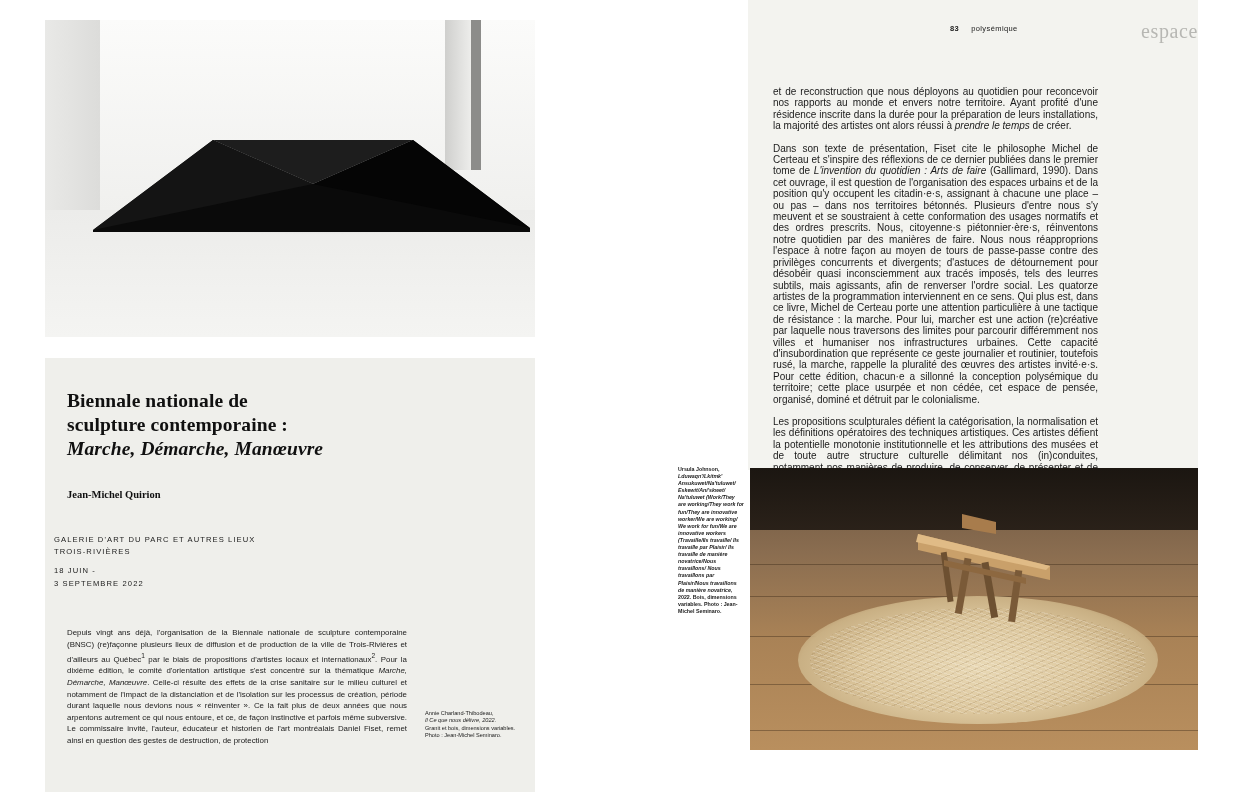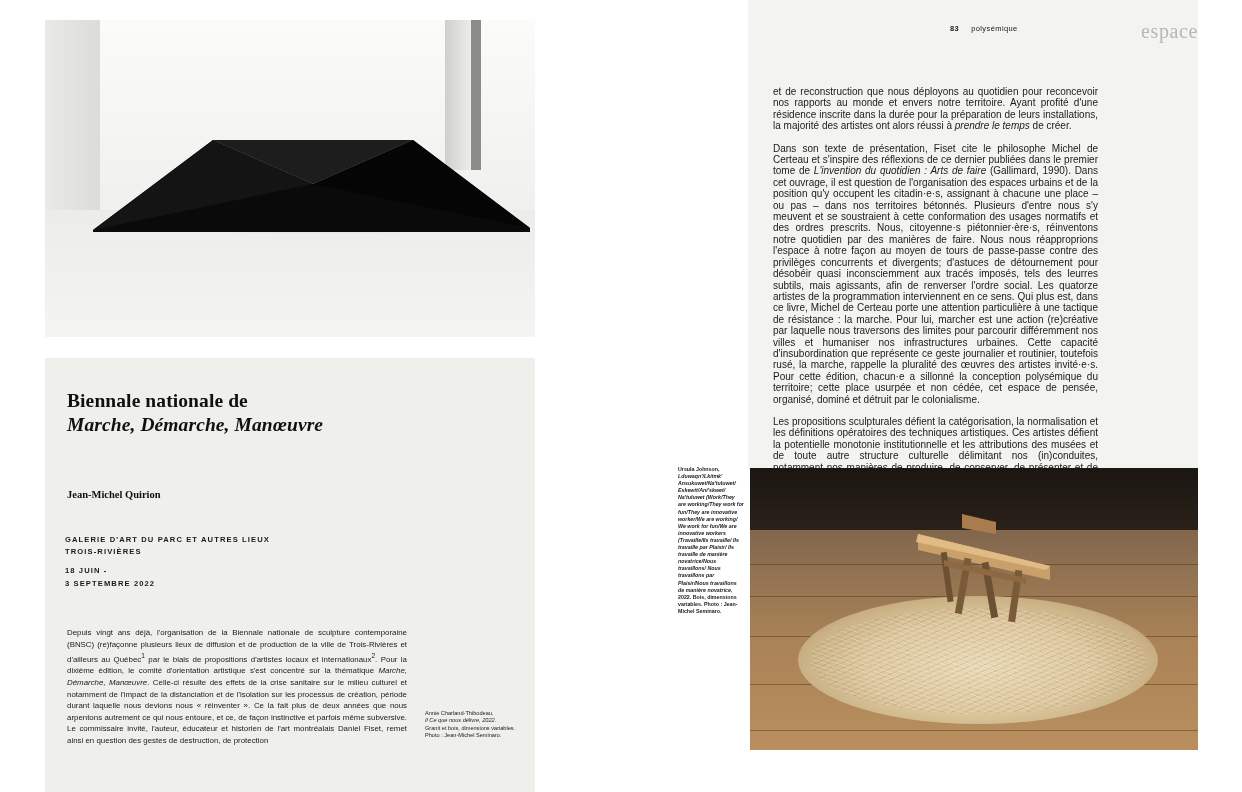--- a/index.html
+++ b/index.html
@@ -111,26 +111,26 @@
     top: 131px;
     font-family: "Liberation Serif", serif;
     font-size: 10.5px;
     font-weight: 700;
     color: #101010;
     text-align: right;
   }
 
   .venue-block {
     position: absolute;
-    left: 20px;
+    left: 9px;
     top: 176px;
     font-size: 7.6px;
     line-height: 12.2px;
     letter-spacing: 1.1px;
-    font-weight: 700;
+    font-weight: 400;
     color: #1a1a1a;
   }
   .venue-block .gap { height: 7px; }
 
   .body-copy {
     position: absolute;
     left: 22px;
     top: 269px;
     width: 340px;
     font-size: 7.9px;
@@ -275,20 +275,21 @@
         <polygon points="220,52 320,8 437,96" fill="#050505"></polygon>
         <polygon points="120,8 220,52 320,8" fill="#1d1d1d"></polygon>
       </svg>
     </div>
   </div>
 
   <div class="text-panel">
 
     <div class="title-block">
       <div class="title-line">Biennale nationale de</div>
+      <div class="title-line">sculpture contemporaine :</div>
       <div class="title-line italic">Marche, Démarche, Manœuvre</div>
     </div>
 
     <div class="author">Jean-Michel Quirion</div>
 
     <div class="venue-block">
       <div>GALERIE D'ART DU PARC ET AUTRES LIEUX</div>
       <div>TROIS-RIVIÈRES</div>
       <div class="gap"></div>
       <div>18 JUIN -</div>

